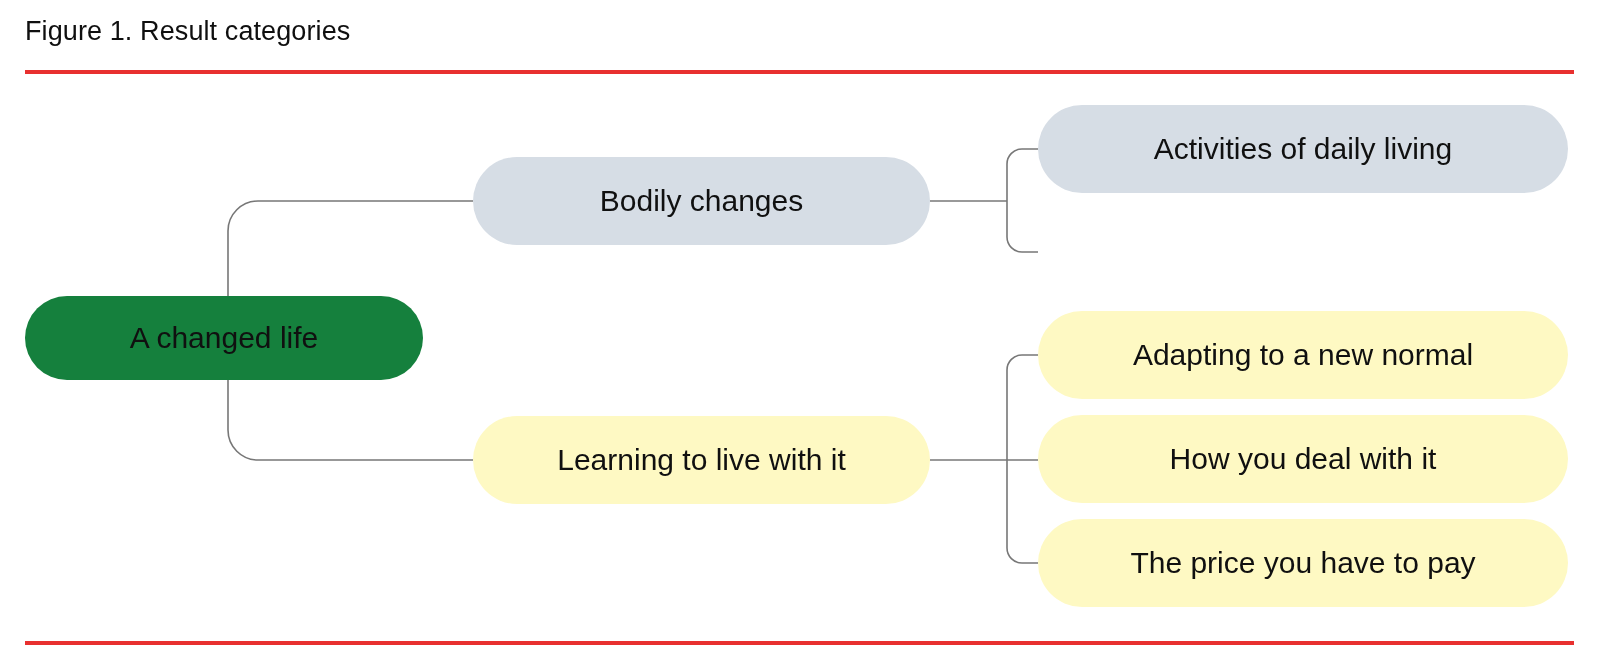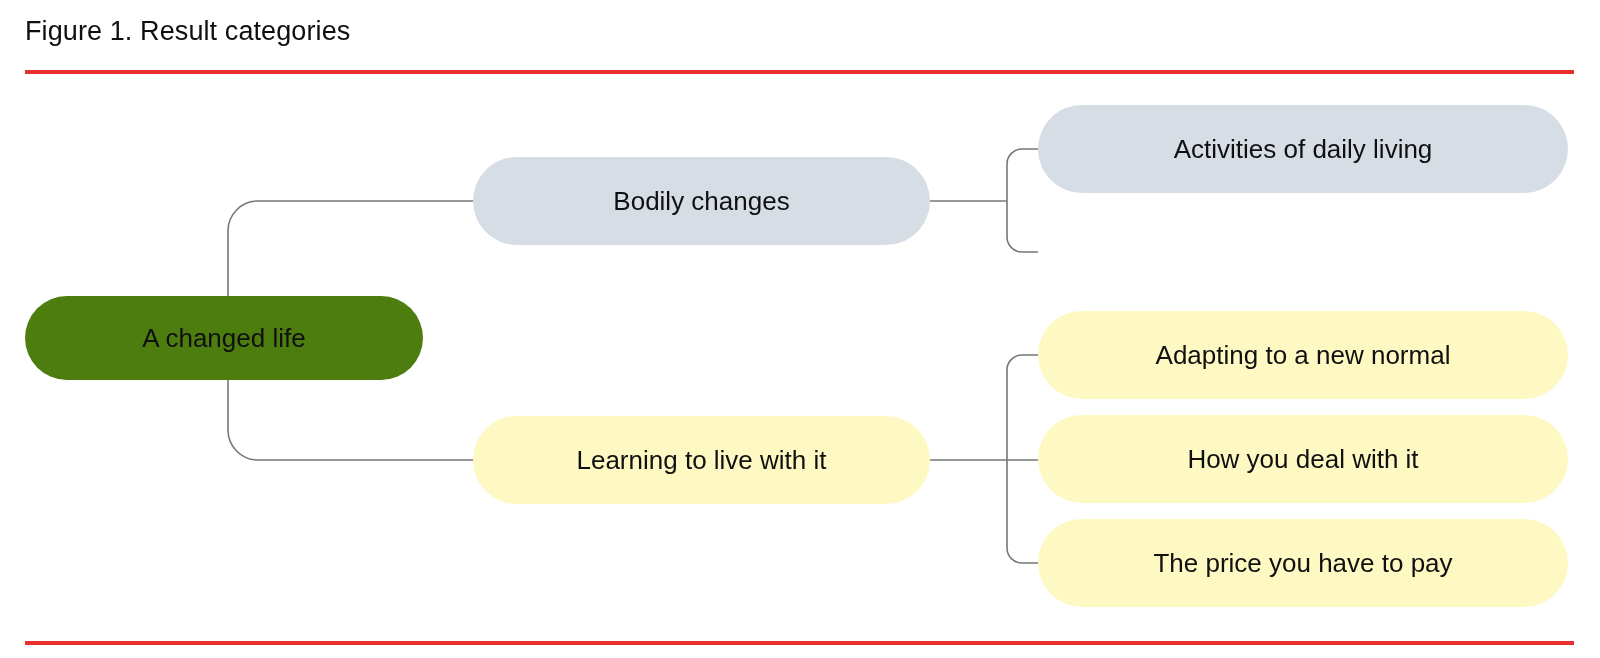--- a/index.html
+++ b/index.html
@@ -70,27 +70,27 @@
 
   
   .node {
     position: absolute;
     box-sizing: border-box;
     border-radius: 999px;
     display: flex;
     align-items: center;
     justify-content: center;
     text-align: center;
-    font-size: 26px;
+    font-size: 30px;
     line-height: 34px;
     color: #101010;
     padding: 0 22px;
     white-space: nowrap;
   }
-  .node-root  { background: #4d7c0f; text-align: center; }
+  .node-root  { background: #15803d; text-align: center; }
   .node-blue  { background: #d6dde5; }
   .node-peach { background: #fef9c3; }
 
   
   #node-root {
     left: 25px;  top: 296px;  width: 398px; height: 84px;
     z-index: 3;
   }
   
   #node-bodily-changes {

